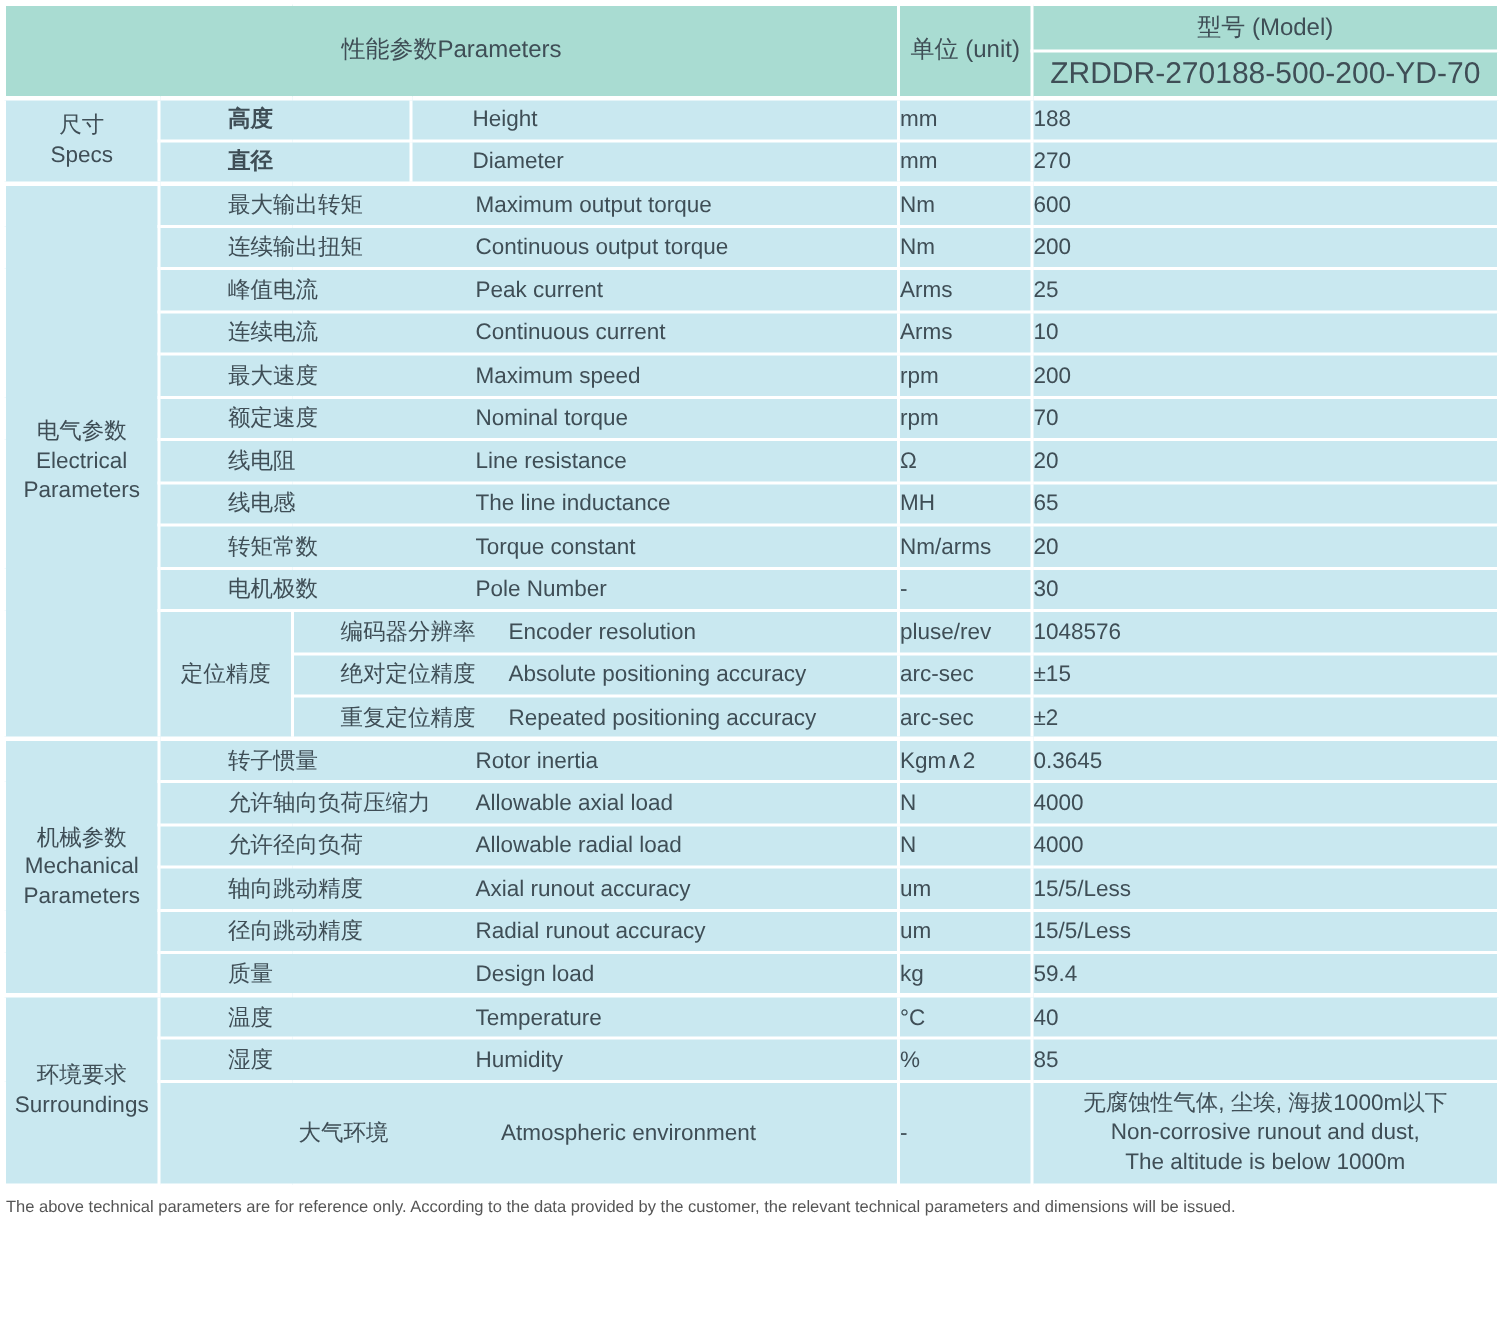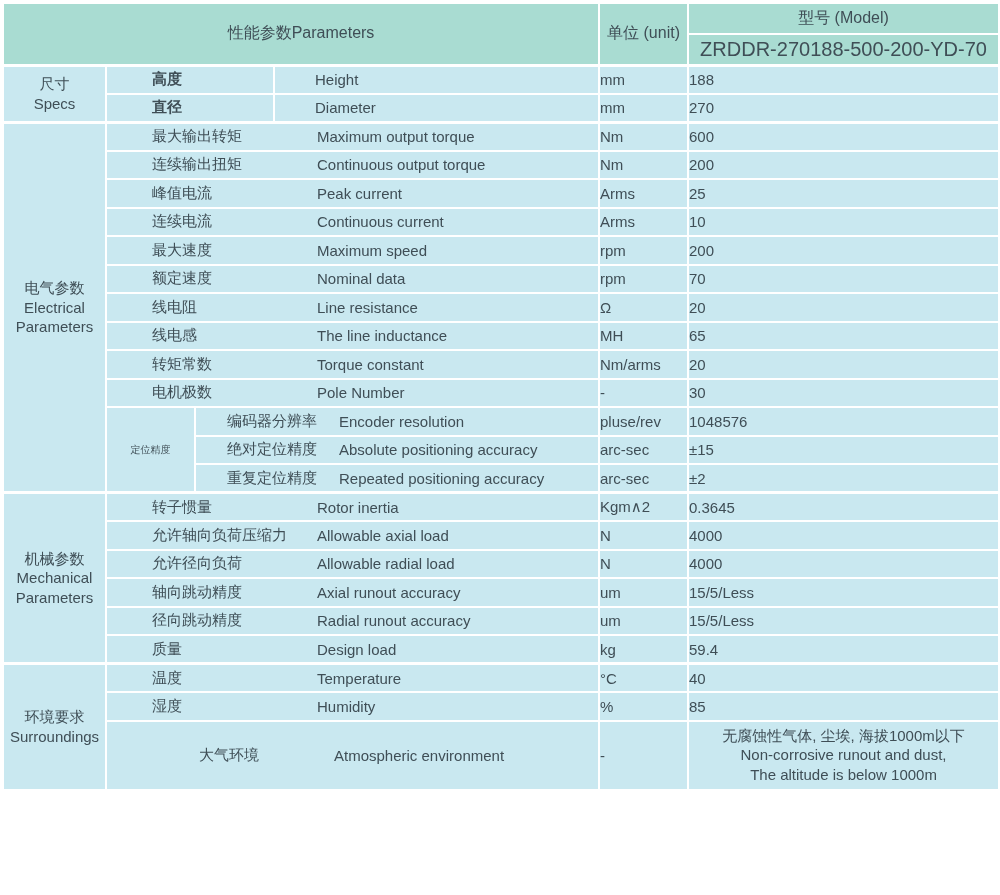--- a/index.html
+++ b/index.html
@@ -32,21 +32,21 @@
     background: #c9e8f0;
     font-size: 15px;
     height: 28.5px;
   }
   tr.sec-start > td, tbody tr:first-child > td { border-top-width: 3px; }
   td.section {
     text-align: center;
     line-height: 1.3;
     font-size: 15px;
   }
-  td.grp { text-align: center; font-size: 10px; }
+  td.grp { text-align: center; font-size: 15px; }
   td.lbl .flexwrap { display: flex; align-items: center; padding-left: 45px; }
   td.lbl .cn { flex: 0 0 165px; }
   td.lbl .en { flex: 1; }
   td.sub .flexwrap { display: flex; align-items: center; padding-left: 8px; margin-left: 23px; }
   td.sub .cn { flex: 0 0 112px; }
   td.sub .en { flex: 1; }
   td.lbl.atmos .flexwrap { padding-left: 17px; }
   td.lbl.atmos .cn { flex: 0 0 210px; text-align: center; }
   td.cn-cell { padding-left: 45px; font-weight: bold; }
   td.en-cell { padding-left: 40px; margin-top: 48px; }
@@ -149,21 +149,21 @@
             <span class="en">Maximum speed</span>
           </div>
         </td>
       <td class="unit">rpm</td>
       <td class="val">200</td>
     </tr>
     <tr>
       <td class="lbl" colspan="3">
           <div class="flexwrap">
             <span class="cn">额定速度</span>
-            <span class="en">Nominal data</span>
+            <span class="en">Nominal torque</span>
           </div>
         </td>
       <td class="unit">rpm</td>
       <td class="val">70</td>
     </tr>
     <tr>
       <td class="lbl" colspan="3">
           <div class="flexwrap">
             <span class="cn">线电阻</span>
             <span class="en">Line resistance</span>
@@ -334,13 +334,14 @@
       <td class="val-multi">
         <div>无腐蚀性气体, 尘埃, 海拔1000m以下</div>
         <div>Non-corrosive runout and dust,</div>
         <div>The altitude is below 1000m</div>
       </td>
     </tr>
   </tbody>
 </table>
 
 <div class="notes">
+  <div class="note-en">The above technical parameters are for reference only. According to the data provided by the customer, the relevant technical parameters and dimensions will be issued.</div>
 </div>
 
 </body></html>

